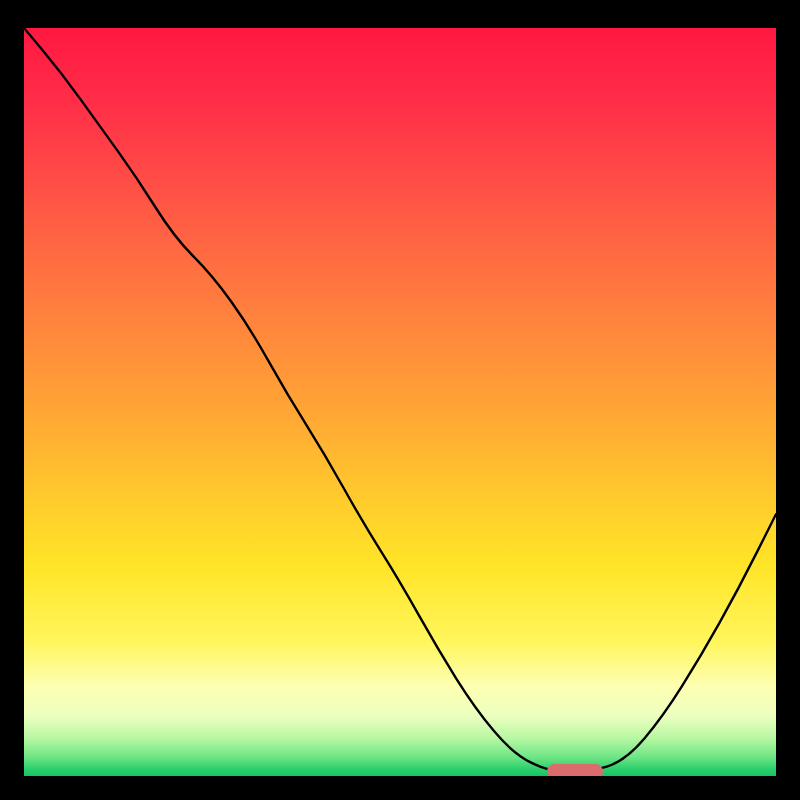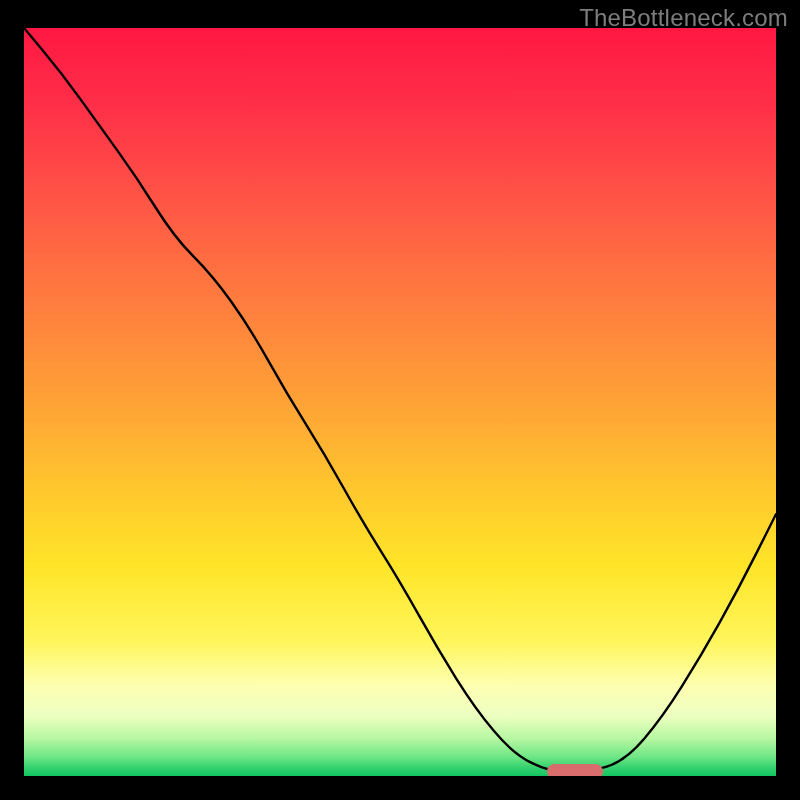--- a/index.html
+++ b/index.html
@@ -66,21 +66,20 @@
     position: absolute;
     background: #d96d6d;
     border-radius: 8px;
     height: 15px;
   }
 </style>
 </head>
 <body>
 
 <div class="frame">
-  <div class="watermark">TheBottleneck.com</div>
 
   <div class="plot-area">
     <div class="gradient"></div>
 
     <svg class="curve" viewBox="0 0 752 748" preserveAspectRatio="none">
       <path id="curve-path" fill="none" stroke="#000" stroke-width="2.4" stroke-linecap="round" stroke-linejoin="round" d="M 0.0 0.0 Q 0.0 0.0 18.8 22.4 Q 37.6 44.9 56.4 71.1 Q 75.2 97.2 94.0 123.4 Q 112.8 149.6 131.6 179.5 Q 150.4 209.4 169.2 228.1 Q 188.0 246.8 206.8 273.0 Q 225.6 299.2 244.4 332.9 Q 263.2 366.5 282.0 396.4 Q 300.8 426.4 319.6 460.0 Q 338.4 493.7 357.2 523.6 Q 376.0 553.5 394.8 587.2 Q 413.6 620.8 432.4 650.8 Q 451.2 680.7 470.0 703.1 Q 488.8 725.6 507.6 734.9 Q 526.4 744.3 545.2 744.3 Q 564.0 744.3 582.8 738.6 Q 601.6 733.0 620.4 710.6 Q 639.2 688.2 658.0 658.2 Q 676.8 628.3 695.6 594.7 Q 714.4 561.0 733.2 523.6 T 752.0 486.2"></path>
     </svg>
 
     <div id="marker" class="marker" style="left: 522.6px; width: 56.4px; top: 736px;"></div>
   </div>

